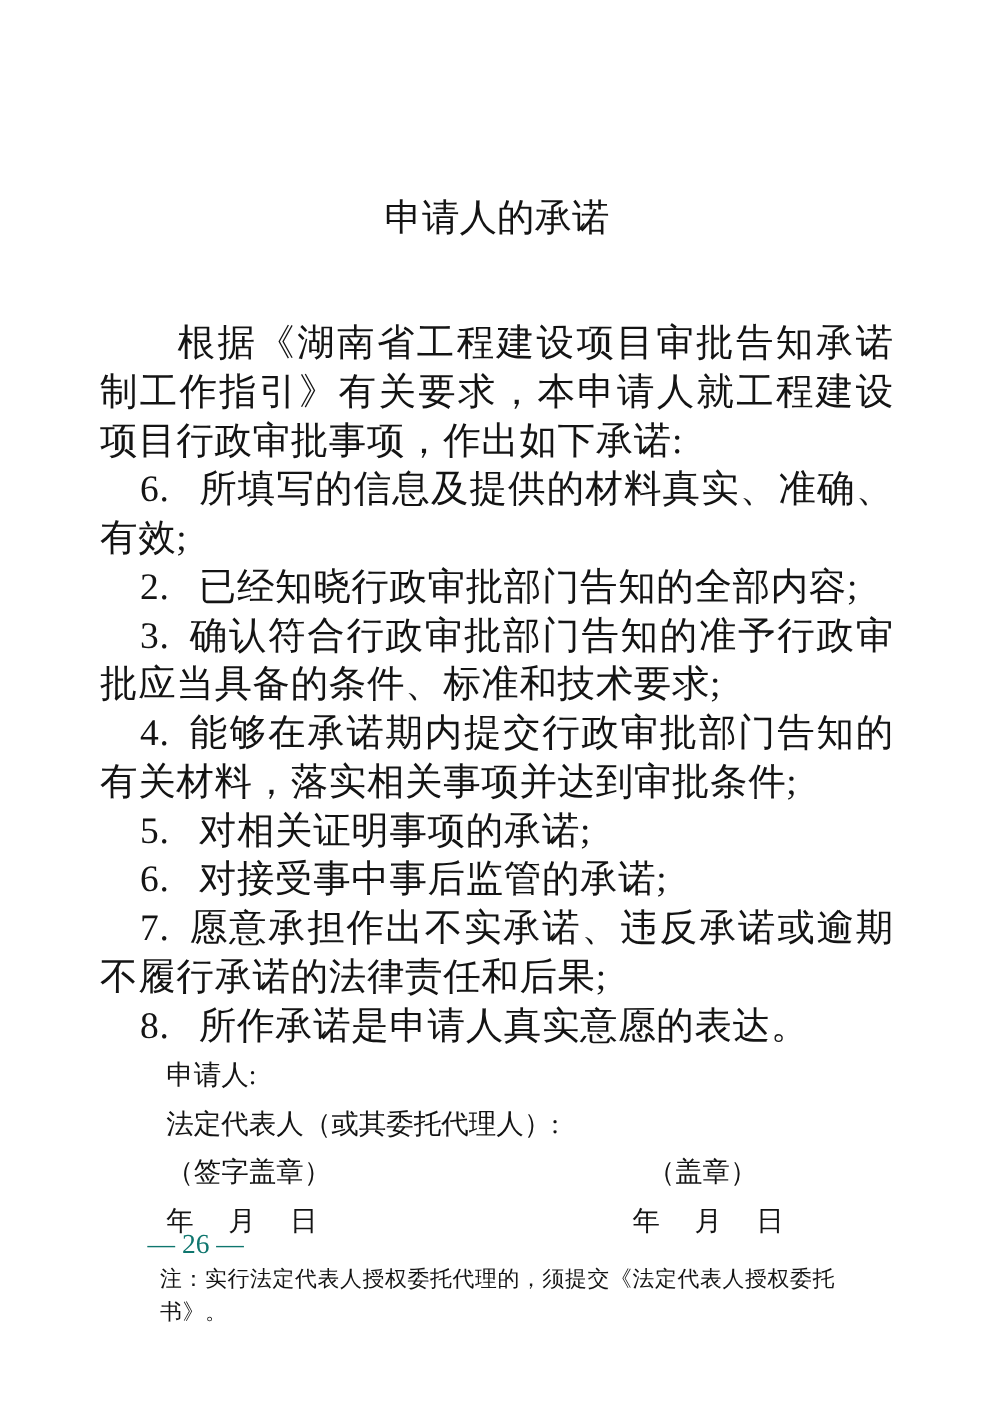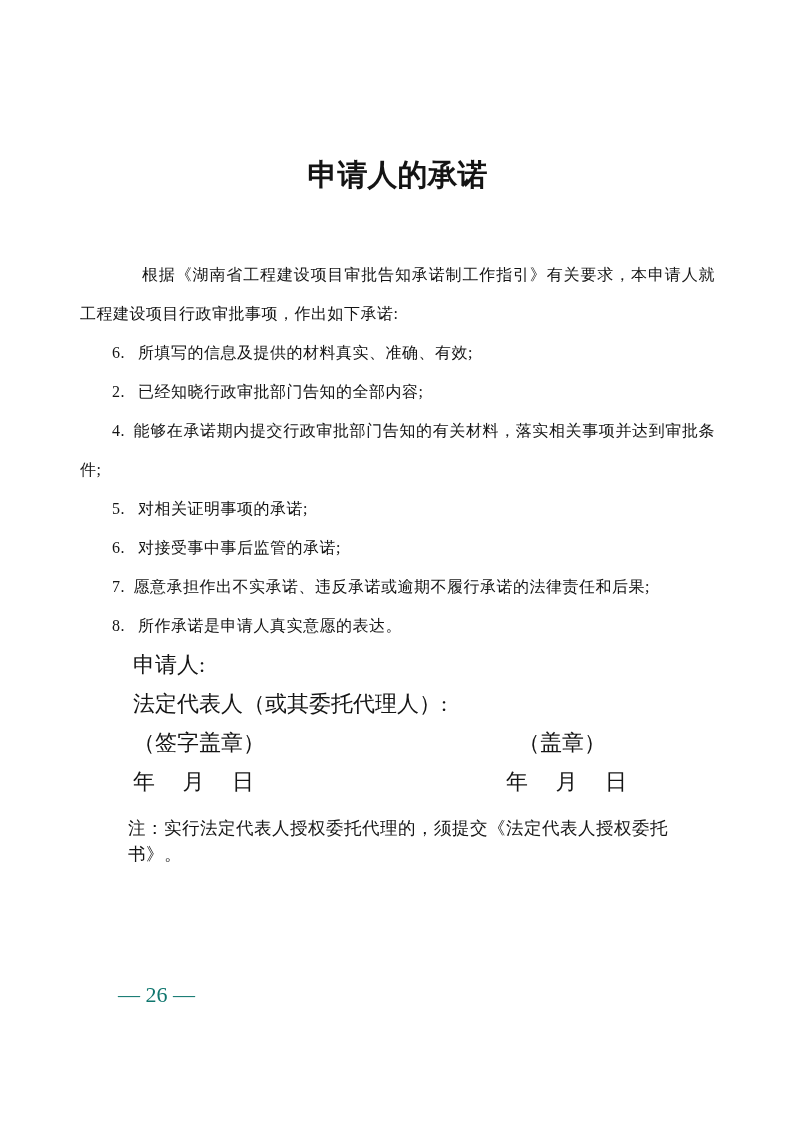--- a/index.html
+++ b/index.html
@@ -16,27 +16,27 @@
     box-sizing: border-box;
     padding: 155px 78px 0 80px;
     font-family: "Liberation Serif", "DejaVu Serif", serif;
     color: #141414;
     overflow: hidden;
   }
   .doc-title {
     margin: 0 0 60px 0;
     font-size: 30px;
     line-height: 40px;
-    font-weight: bold;
+    font-weight: normal;
     text-align: center;
     white-space: nowrap;
   }
   .para {
     margin: 0;
-    font-size: 16px;
+    font-size: 30px;
     line-height: 39px;
     text-align: justify;
     letter-spacing: 0.5px;
   }
   .intro { text-indent: 62px; }
   .item  { text-indent: 32px; }
   .sig-row {
     position: relative;
     height: 39px;
     font-size: 22px;
@@ -68,20 +68,21 @@
 <body>
 
 <div class="page">
 
   <h1 class="doc-title">申请人的承诺</h1>
 
   <p class="para intro">根据《湖南省工程建设项目审批告知承诺制工作指引》有关要求，本申请人就工程建设项目行政审批事项，作出如下承诺:</p>
 
   <p class="para item">6.  所填写的信息及提供的材料真实、准确、有效;</p>
   <p class="para item">2.  已经知晓行政审批部门告知的全部内容;</p>
+  <p class="para item">3. 确认符合行政审批部门告知的准予行政审批应当具备的条件、标准和技术要求;</p>
   <p class="para item">4. 能够在承诺期内提交行政审批部门告知的有关材料，落实相关事项并达到审批条件;</p>
   <p class="para item">5.  对相关证明事项的承诺;</p>
   <p class="para item">6.  对接受事中事后监管的承诺;</p>
   <p class="para item">7. 愿意承担作出不实承诺、违反承诺或逾期不履行承诺的法律责任和后果;</p>
   <p class="para item">8.  所作承诺是申请人真实意愿的表达。</p>
 
   <div class="sig-row">
     <span class="sig-left">申请人:</span>
   </div>
 

